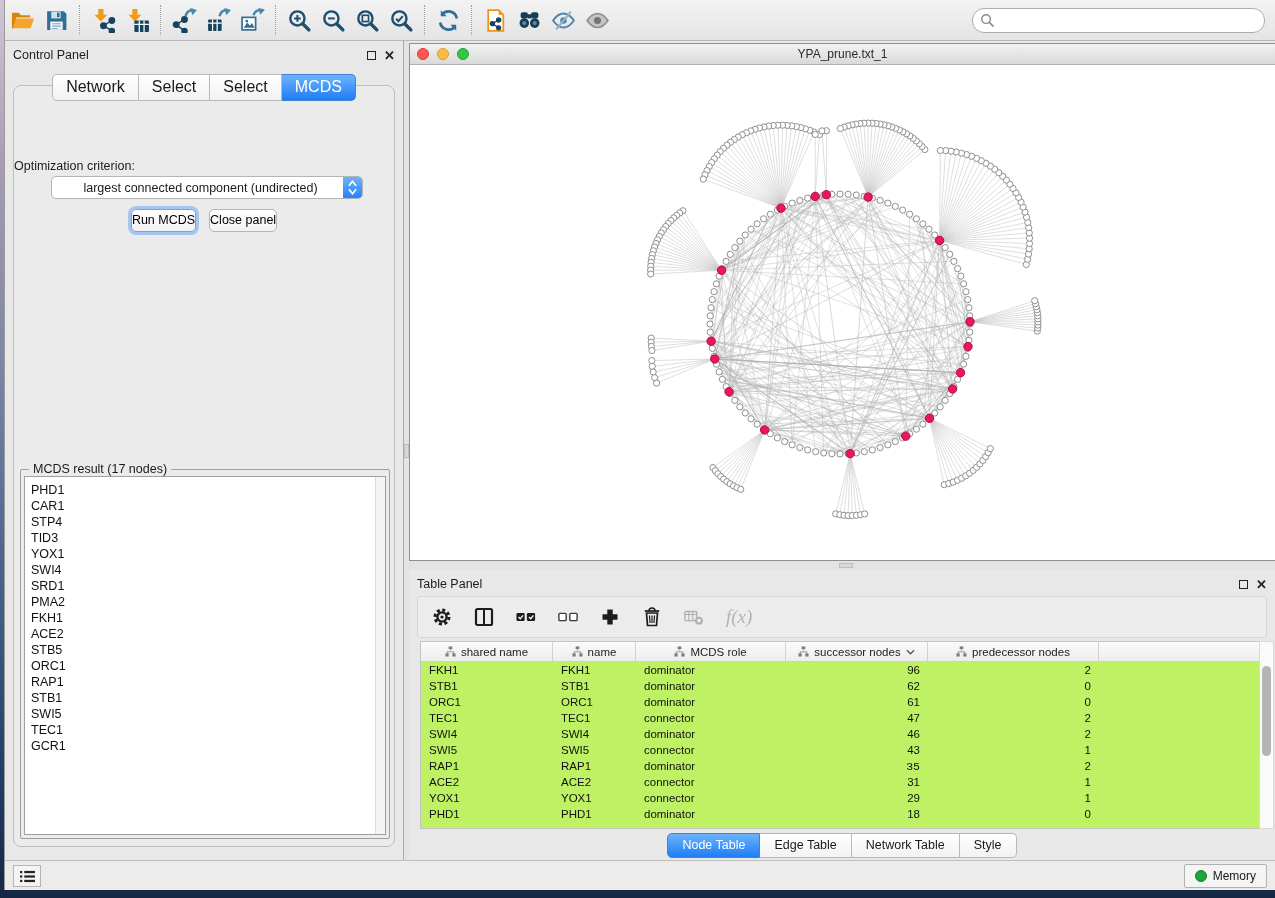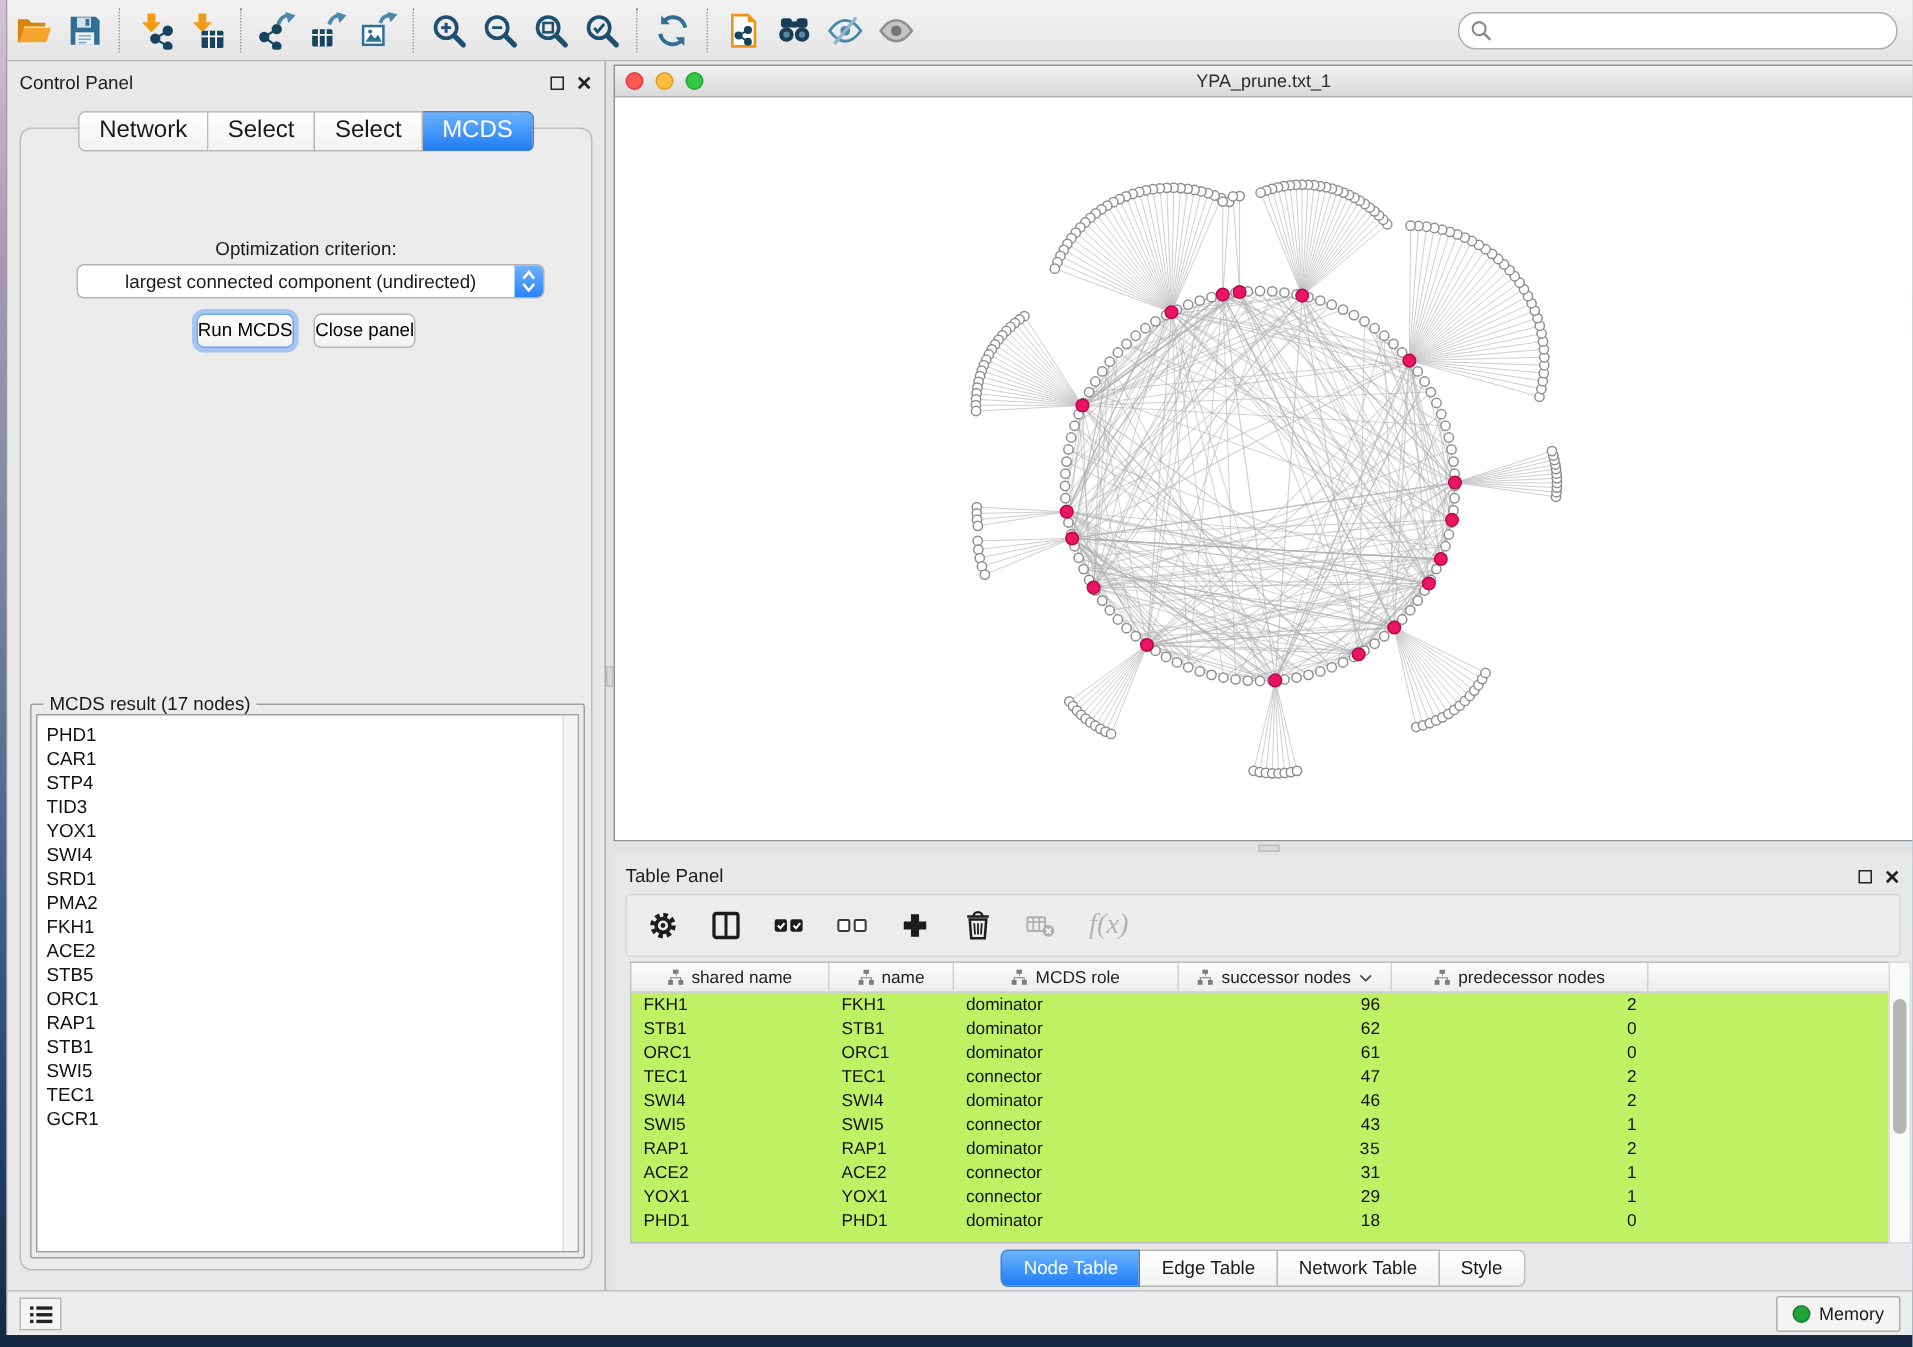--- a/index.html
+++ b/index.html
@@ -34,21 +34,21 @@
   .float-glyph { width:9px; height:9px; border:1.5px solid #222; }
   .close-glyph { font-weight:bold; font-size:13px; line-height:9px; }
 
   .tabbox { position:absolute; left:8px; top:44px; width:382px; height:762px; background:#ebebeb; border:1px solid #bdbdbd; border-radius:8px; }
   .segs { position:absolute; top:33px; left:0; width:398px; display:flex; justify-content:center; z-index:3; }
   .segs .seg { background:linear-gradient(#ffffff,#f2f2f2); border:1px solid #b9b9b9; border-left:none; padding:3px 13px 4px; font-size:16px; color:#1a1a1a; cursor:default;text-align:center; }
   .segs .seg:first-child { border-left:1px solid #b9b9b9; border-radius:5px 0 0 5px; }
   .segs .seg:last-child { border-radius:0 5px 5px 0; }
   .segs .seg.sel { background:linear-gradient(#6cb3fd,#1f7df5); color:#fff; border-color:#4181cf; }
 
-  .opt-label { position:absolute; top:73px; width:100%; text-align:center; font-size:12.5px; }
+  .opt-label { position:absolute; top:73px; width:100%; text-align:left; font-size:12.5px; }
   .dropdown { position:absolute; left:37px; top:90px; width:312px; height:23px; background:#fff; border:1px solid #b4b4b4; border-radius:5px; display:flex; align-items:center; cursor:default; }
   .dropdown .dval { flex:1; text-align:center; font-size:12.5px; padding-left:6px; }
   .dropdown .stepper { width:19px; height:21px; border-radius:0 4px 4px 0; background:linear-gradient(#6db2fd,#2a82f8); display:flex; flex-direction:column; align-items:center; justify-content:center; gap:1px; }
   .dropdown .stepper svg { width:9px; height:7px; }
   .btn-row { position:absolute; top:123px; left:0; width:100%; display:flex; justify-content:center; gap:13px; }
   .pushbtn { background:linear-gradient(#ffffff,#f1f1f1); border:1px solid #b6b6b6; border-radius:5px; padding:3px 0 4px; font-size:12.5px; font-family:"Liberation Sans",sans-serif; cursor:default; }
   .pushbtn.focused { border-color:#6ba3ef; box-shadow:0 0 0 3px rgba(110,165,245,.55); }
 
   .mcds-group { position:absolute; left:6px; top:383px; width:370px; height:370px; border:1px solid #9f9f9f; border-radius:2px; }
   .mcds-legend { position:absolute; top:-8px; left:8px; background:#ebebeb; padding:0 4px; font-size:12.5px; }

